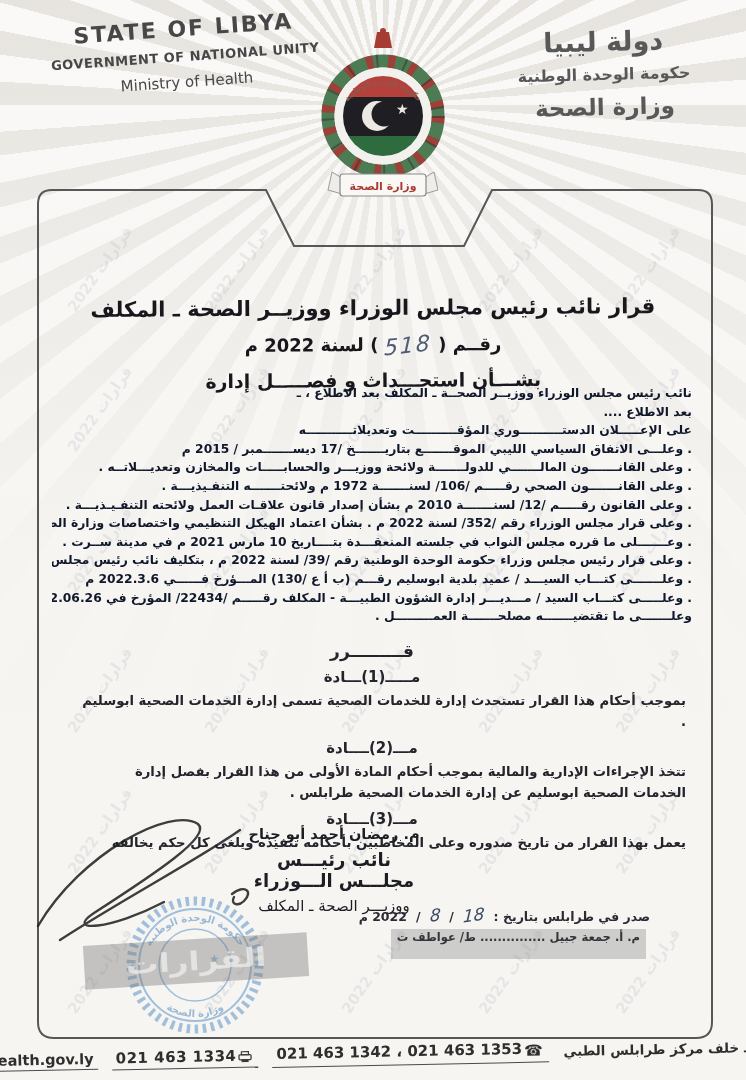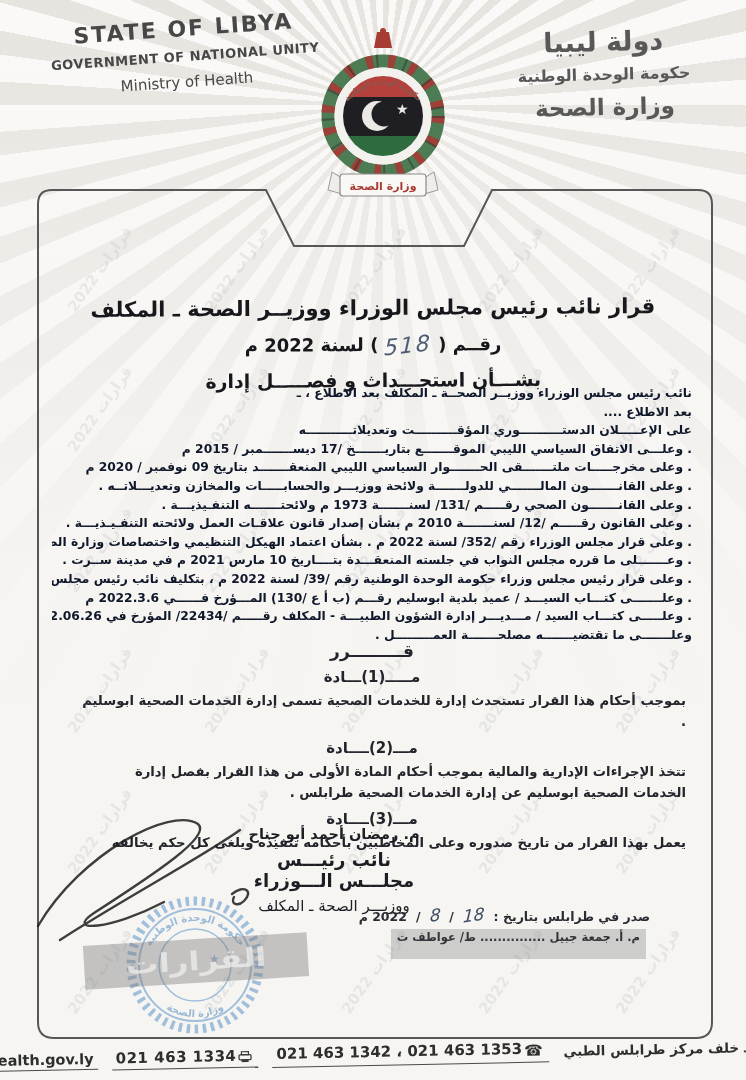--- a/index.html
+++ b/index.html
@@ -189,25 +189,24 @@
 
 <div class="preamble">
   <div class="pl">نائب رئيس مجلس الوزراء ووزيــر الصحــة ـ المكلف بعد الاطلاع ، ـ</div>
   <div class="pl">بعد الاطلاع ....</div>
   <div>
 
       <div class="pl">على الإعـــــلان الدستــــــــــوري المؤقــــــــــت وتعديلاتـــــــــــه</div>
 
       <div class="pl">. وعلـــى الاتفاق السياسي الليبي الموقـــــــع بتاريـــــــخ /17 ديســـــــمبر / 2015 م</div>
 
-      <div class="pl">. وعلى مخرجـــــات ملتـــــــقى الحـــــــوار السياسي الليبي المنعقـــــــد بتاريخ 09 نوفمبر / 2020 م</div>
 
       <div class="pl">. وعلى القانـــــــون المالـــــــي للدولـــــــة ولائحة ووزيـــر والحسابـــــات والمخازن وتعديـــلاتــه .</div>
 
-      <div class="pl">. وعلى القانـــــــون الصحي رقـــــم /131/ لسنـــــــة 1973 م ولائحتـــــــه التنفـيذيـــة .</div>
+      <div class="pl">. وعلى القانـــــــون الصحي رقـــــم /106/ لسنـــــــة 1972 م ولائحتـــــــه التنفـيذيـــة .</div>
 
       <div class="pl">. وعلى القانون رقـــــم /12/ لسنـــــــة 2010 م بشأن إصدار قانون علاقـات العمل ولائحته التنفـيـذيـــة .</div>
 
       <div class="pl">. وعلى قرار مجلس الوزراء رقم /352/ لسنة 2022 م . بشأن اعتماد الهيكل التنظيمي واختصاصات وزارة الصحة وتنظيم جـهازهـا الإداري</div>
 
       <div class="pl">. وعـــــــلى ما قرره مجلس النواب في جلسته المنعقـــدة بتــــاريخ 10 مارس 2021 م في مدينة ســرت .</div>
 
       <div class="pl">. وعلى قرار رئيس مجلس وزراء حكومة الوحدة الوطنية رقم /39/ لسنة 2022 م ، بتكليف نائب رئيس مجلس الوزراء بمهـــام .</div>
 
       <div class="pl">. وعلـــــــى كتـــاب السيـــد / عميد بلدية ابوسليم  رقـــم (ب أ ع /130) المـــؤرخ فــــــي 2022.3.6 م</div>

